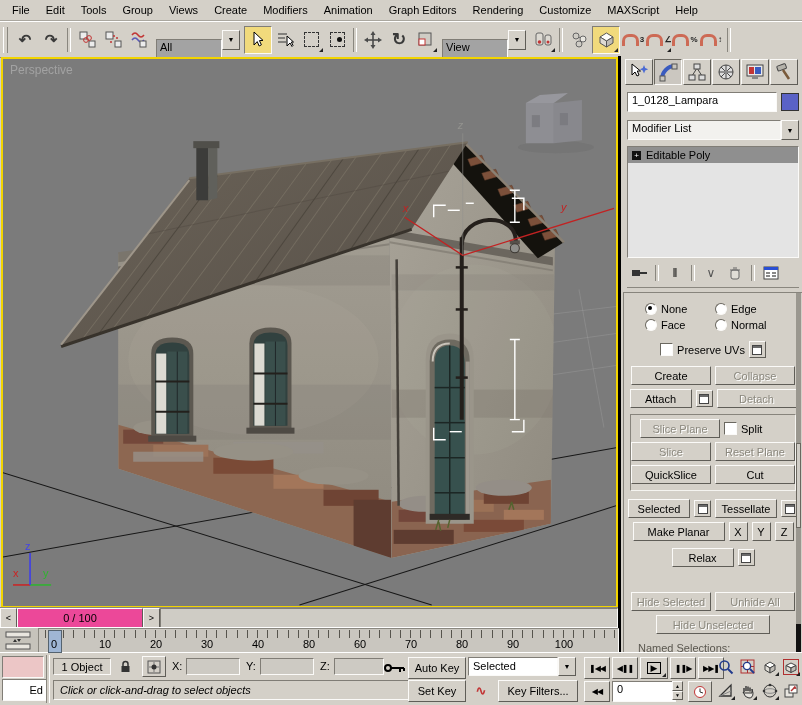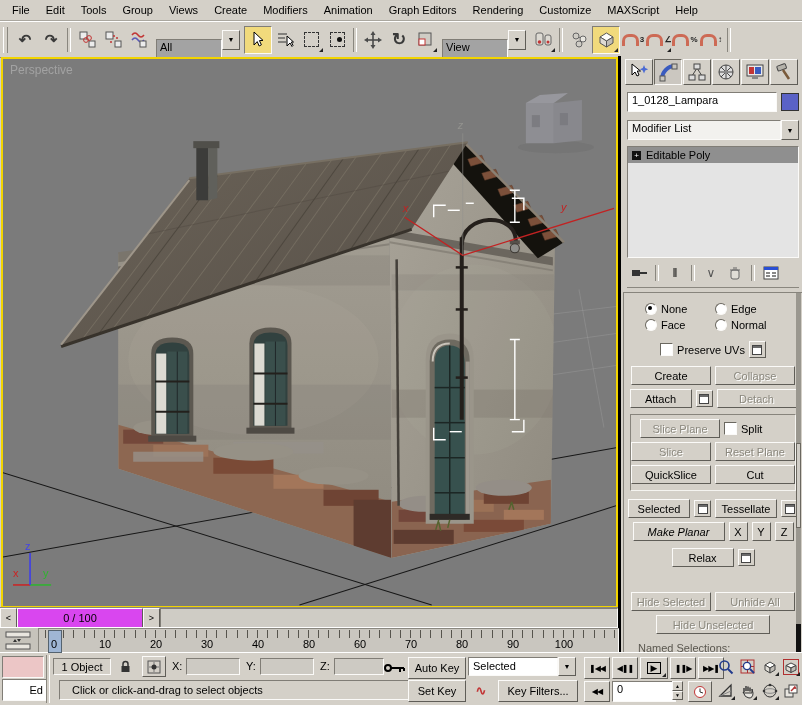--- a/index.html
+++ b/index.html
@@ -78,21 +78,21 @@
   #named-sel{margin:8px 0 0 14px;color:#5a574f;}
   #pscroll{position:absolute;right:1px;top:0;bottom:0;width:5px;background:#9a978f;}
   #pscroll .thumb{position:absolute;top:40%;height:22%;left:0;right:0;background:#d0cdc6;border:1px solid #6a675f;}
   #pscroll .black{position:absolute;bottom:0;height:12%;left:0;right:0;background:#111;}
   
   #timerow{position:absolute;left:0;top:607px;width:618px;height:20px;background:#c9c6bf;
            border-top:1px solid #8a877f;display:flex;align-items:stretch;}
   .sarr{width:15px;display:flex;align-items:center;justify-content:center;
         background:#d4d0c8;border:1px solid;border-color:#fbfaf8 #5f5d57 #5f5d57 #fbfaf8;font-size:9px;}
   #tthumb{width:124px;display:flex;align-items:center;justify-content:center;
-          background:#d946ef;border:1px solid;border-color:#fbfaf8 #5f5d57 #5f5d57 #fbfaf8;}
+          background:#ec4899;border:1px solid;border-color:#fbfaf8 #5f5d57 #5f5d57 #fbfaf8;}
   #ttrack{flex:1;background:#cfccc5;border:1px solid;border-color:#807d76 #fbfaf8 #fbfaf8 #807d76;}
   
   #trackbar{position:absolute;left:0;top:627px;width:618px;height:25px;background:#c6c3bb;border-top:1px solid #fff;}
   #tb-icon{position:absolute;left:5px;top:3px;}
   #ruler{position:absolute;left:38px;top:0;width:579px;height:24px;
          border:1px solid;border-color:#8a877f #fbfaf8 #fbfaf8 #8a877f;background:#c9c6bf;}
   #ruler .ticks{position:absolute;left:0;top:1px;right:0;height:8px;
     background:repeating-linear-gradient(90deg,#56544d 0 1px,transparent 1px 10.2px);
     background-position:14px 0;}
   .tick-label{position:absolute;top:9px;width:30px;text-align:center;z-index:2;font-size:11px;}
@@ -105,22 +105,22 @@
                  border:1px solid;border-color:#807d76 #fbfaf8 #fbfaf8 #807d76;}
   #listener-white{left:2px;top:26px;width:40px;height:20px;background:#fff;
                   border:1px solid;border-color:#807d76 #fbfaf8 #fbfaf8 #807d76;
                   display:flex;align-items:center;justify-content:flex-end;padding-right:3px;}
   #sb-div{left:46px;top:2px;width:2px;height:48px;border-left:1px solid #8a877f;border-right:1px solid #fff;}
   #sel-count{left:53px;top:5px;width:56px;height:15px;display:flex;align-items:center;justify-content:center;
              border:1px solid;border-color:#807d76 #fbfaf8 #fbfaf8 #807d76;}
   .sb-ibtn{display:flex;align-items:center;justify-content:center;}
   #coordX-f,#coordY-f,#coordZ-f{height:15px;background:#cdcac3;
        border:1px solid;border-color:#807d76 #fbfaf8 #fbfaf8 #807d76;}
-  #prompt-box{left:59px;top:27px;width:352px;height:18px;display:flex;align-items:center;padding-left:12px;
-              border:1px solid;border-color:#807d76 #fbfaf8 #fbfaf8 #807d76;}
+  #prompt-box{left:53px;top:27px;width:352px;height:18px;display:flex;align-items:center;padding-left:6px;
+              border:1px solid;border-color:#807d76 #fbfaf8 #fbfaf8 #807d76;font-style:italic;}
   .kbtn{display:flex;align-items:center;justify-content:center;background:#d4d0c8;
         border:1px solid;border-color:#fbfaf8 #5f5d57 #5f5d57 #fbfaf8;}
   #keymode-dd{left:468px;top:4px;width:108px;height:19px;display:flex;}
   #keymode-dd .field{flex:1;background:#fff;border:1px solid;border-color:#807d76 #fbfaf8 #fbfaf8 #807d76;
                      padding:2px 4px;}
   #keymode-dd .arrow{width:16px;display:flex;align-items:center;justify-content:center;font-size:7px;
                      background:#d4d0c8;border:1px solid;border-color:#fbfaf8 #5f5d57 #5f5d57 #fbfaf8;}
   .pb{font-size:8px;letter-spacing:-1px;}
   #frame-field{left:612px;top:28px;width:54px;height:17px;background:#fff;
                border:1px solid;border-color:#807d76 #fbfaf8 #fbfaf8 #807d76;padding:1px 4px;}
@@ -659,21 +659,21 @@
         <div class="pbtn w62">Selected</div>
         <div class="mini">
             <span></span>
           </div>
         <div class="pbtn w62">Tessellate</div>
         <div class="mini">
             <span></span>
           </div>
       </div>
       <div class="rrow">
-        <div class="pbtn" style="width:90px;font-style:italic;">Make Planar</div>
+        <div class="pbtn" style="width:90px;">Make Planar</div>
         <div class="pbtn w17">X</div>
         <div class="pbtn w17">Y</div>
         <div class="pbtn w17">Z</div>
       </div>
       <div class="rrow" style="margin-top:7px;">
         <div class="pbtn w60">Relax</div>
         <div class="mini">
             <span></span>
           </div>
       </div>

